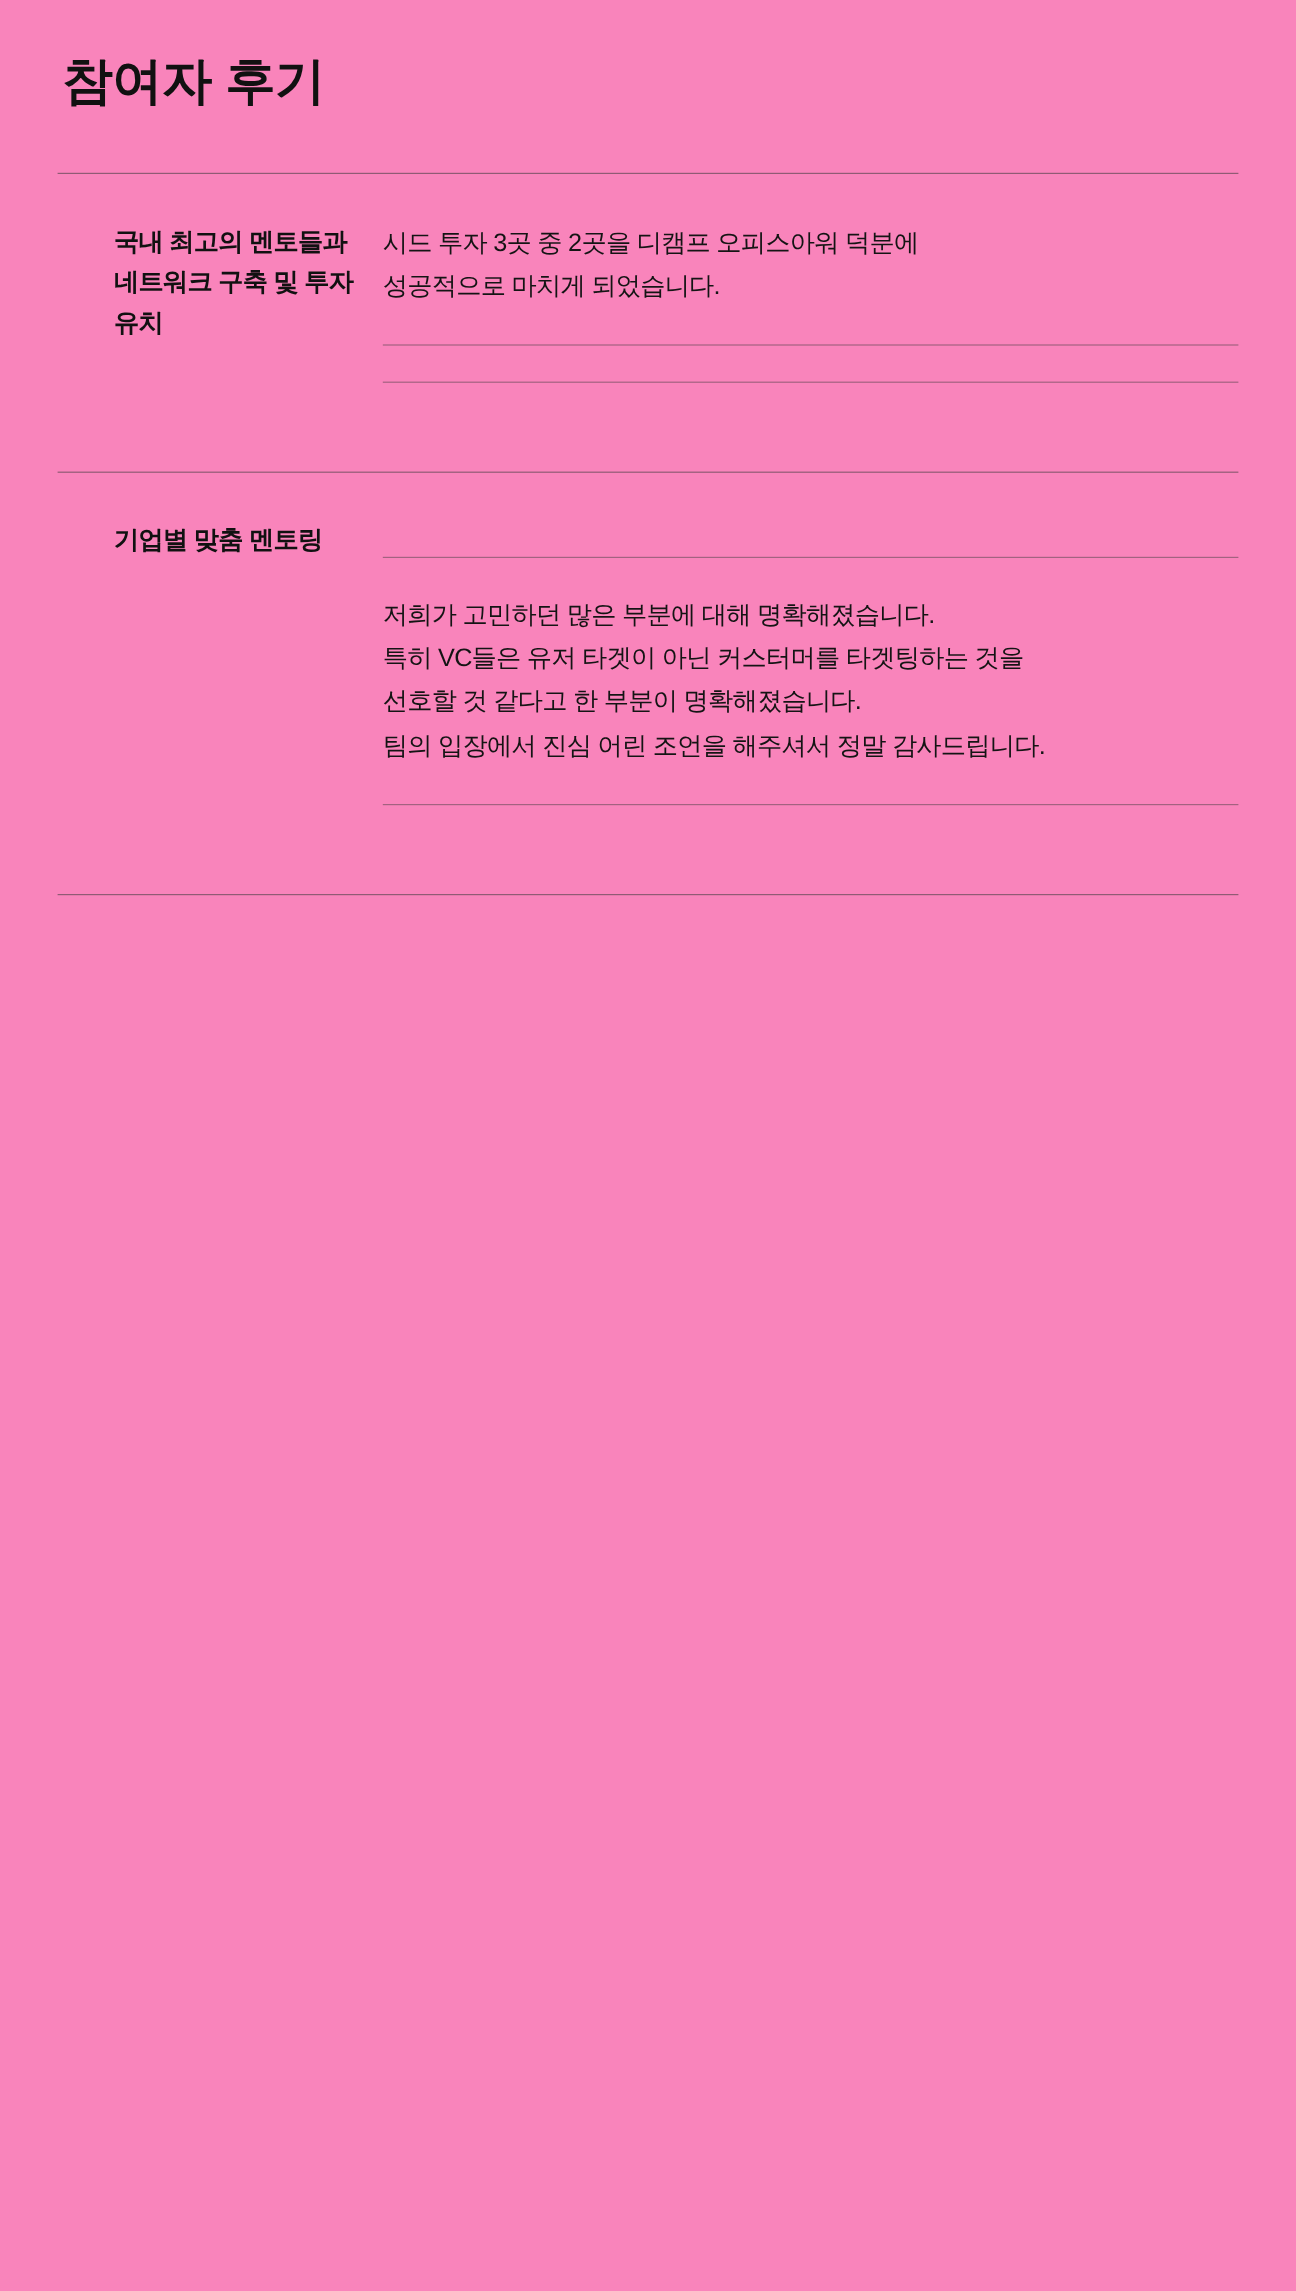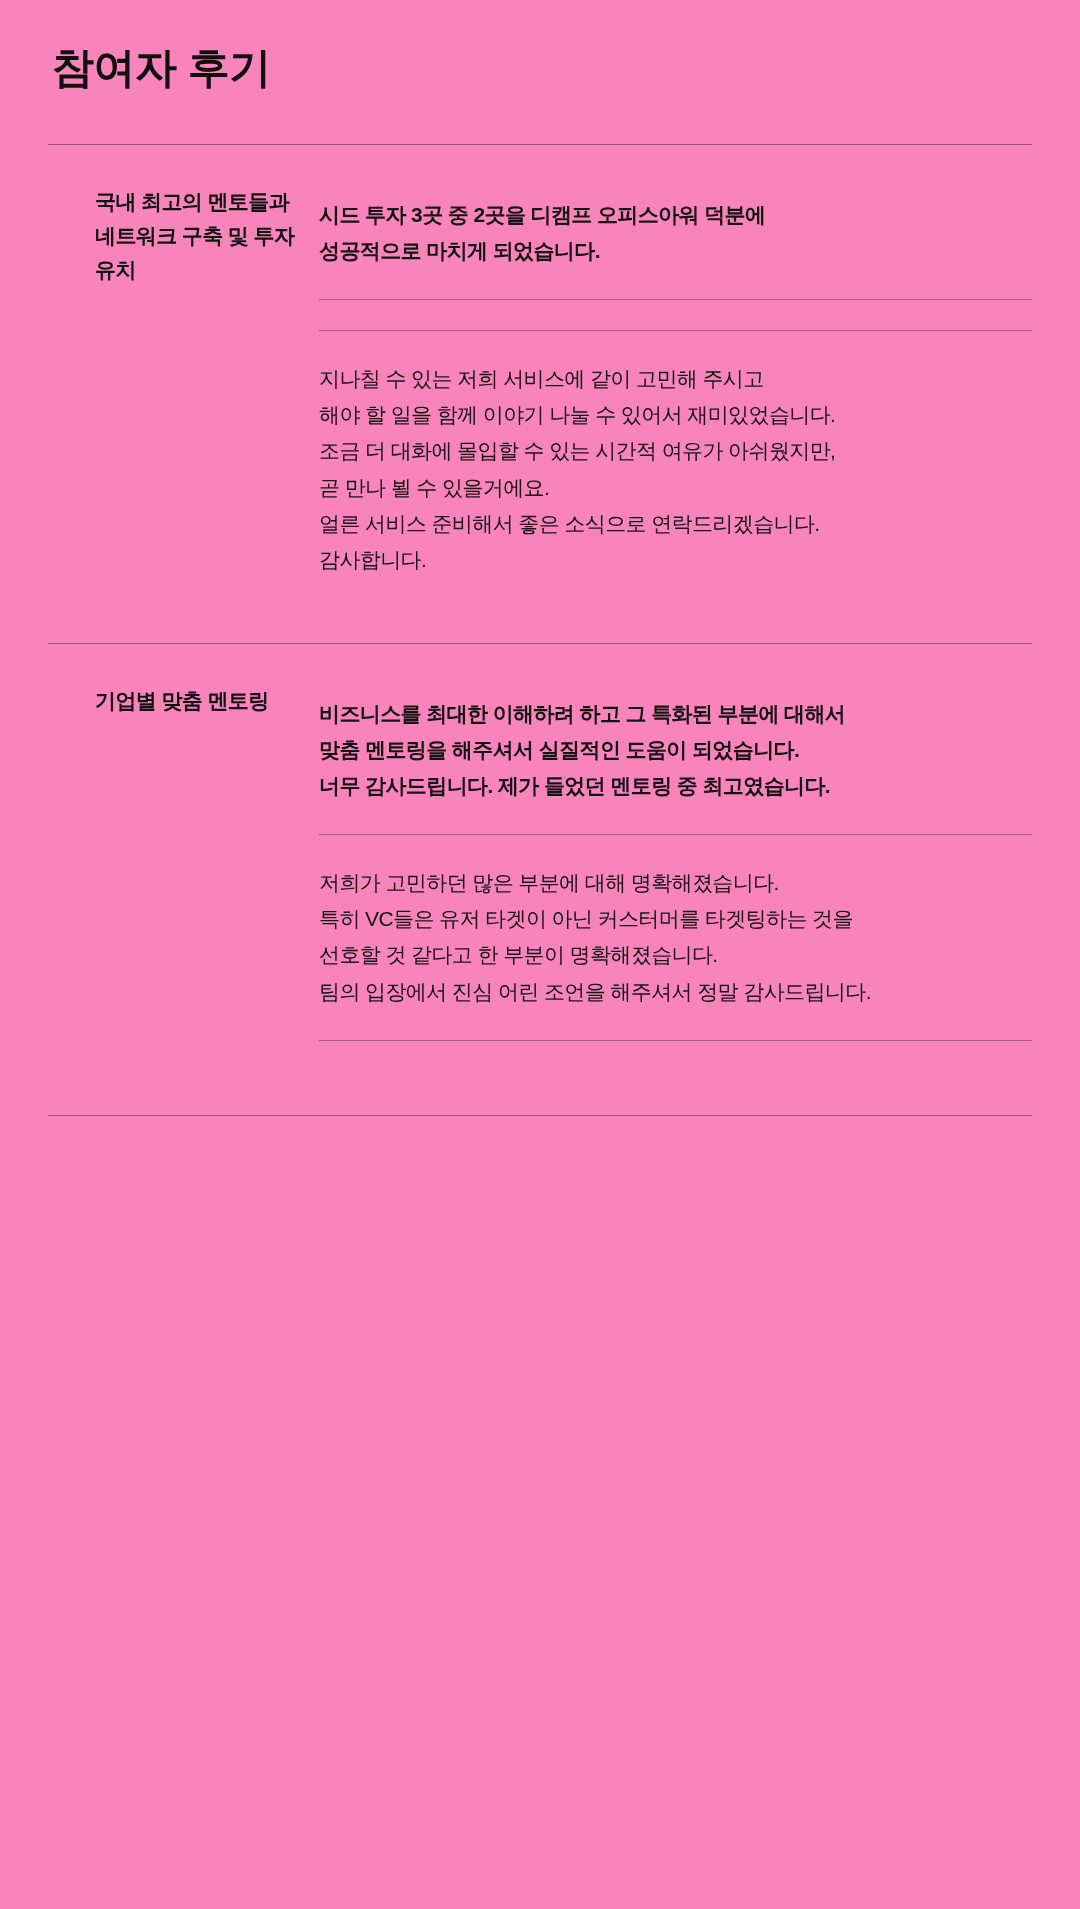--- a/index.html
+++ b/index.html
@@ -69,22 +69,21 @@
     box-sizing: border-box;
   }
   .review {
     font-size: 21px;
     line-height: 1.72;
     color: #141414;
     letter-spacing: -0.6px;
     white-space: pre-line;
   }
   .review:first-child {
-    margin-top: 12px;
-    font-weight: bold;
+    margin-top: 0;
   }
 </style>
 </head>
 <body>
 
 <div class="page">
 
   <h1 class="page-title">참여자 후기</h1>
 
   <div class="rule top-rule"></div>
@@ -92,38 +91,29 @@
   <div class="section">
     <div class="section-label">국내 최고의
 멘토들과
 네트워크 구축
 및 투자 유치</div>
     <div class="section-body">
       <p class="review">시드 투자 3곳 중 2곳을 디캠프 오피스아워 덕분에
 성공적으로 마치게 되었습니다.</p>
       <div class="rule inner-rule"></div>
       <div class="rule inner-rule"></div>
-      <p class="review">지나칠 수 있는 저희 서비스에 같이 고민해 주시고
-해야 할 일을 함께 이야기 나눌 수 있어서 재미있었습니다.
-조금 더 대화에 몰입할 수 있는 시간적 여유가 아쉬웠지만,
-곧 만나 뵐 수 있을거에요.
-얼른 서비스 준비해서 좋은 소식으로 연락드리겠습니다.
-감사합니다.</p>
     </div>
   </div>
 
   <div class="rule section-rule"></div>
 
   <div class="section">
     <div class="section-label">기업별
 맞춤 멘토링</div>
     <div class="section-body">
-      <p class="review">비즈니스를 최대한 이해하려 하고 그 특화된 부분에 대해서
-맞춤 멘토링을 해주셔서 실질적인 도움이 되었습니다.
-너무 감사드립니다. 제가 들었던 멘토링 중 최고였습니다.</p>
       <div class="rule inner-rule"></div>
       <p class="review">저희가 고민하던 많은 부분에 대해 명확해졌습니다.
 특히 VC들은 유저 타겟이 아닌 커스터머를 타겟팅하는 것을
 선호할 것 같다고 한 부분이 명확해졌습니다.
 팀의 입장에서 진심 어린 조언을 해주셔서 정말 감사드립니다.</p>
       <div class="rule inner-rule"></div>
     </div>
   </div>
 
   <div class="rule section-rule"></div>

